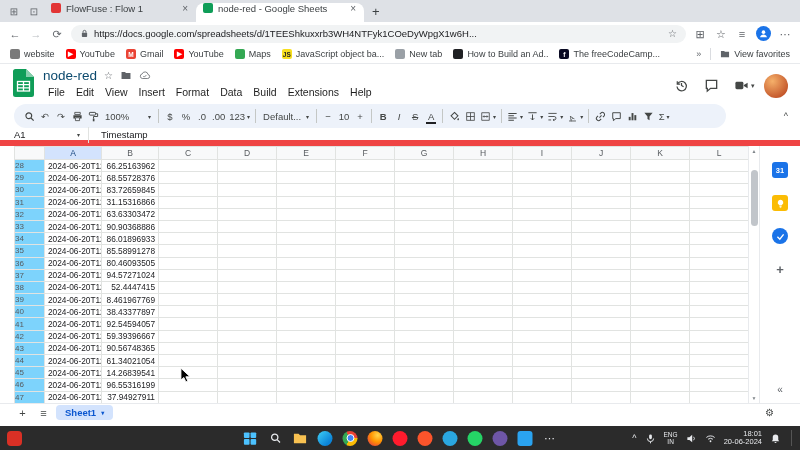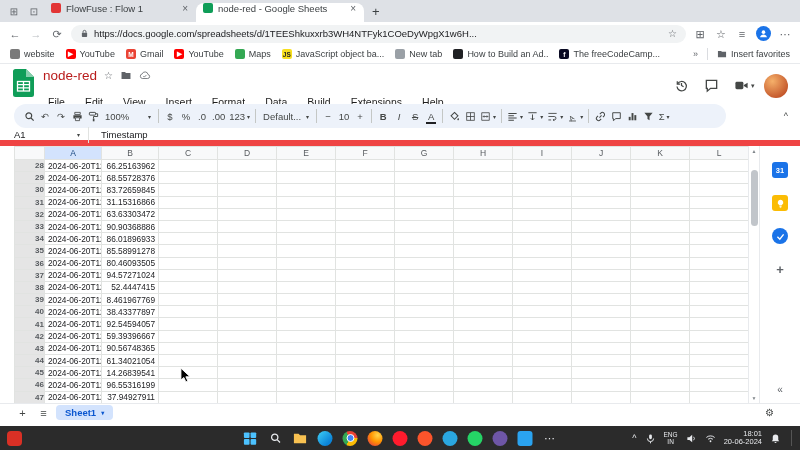--- a/index.html
+++ b/index.html
@@ -35,24 +35,24 @@
   .bm{display:flex;align-items:center;gap:4px;white-space:nowrap;font-size:9px;color:#3c4043}
   .bm .fv{width:10px;height:10px;border-radius:2px;font-size:6.5px;color:#fff;display:flex;align-items:center;justify-content:center;font-weight:bold;flex:none}
   .bm-chev{font-size:9px;color:#5f6368}
   .bm-vdiv{width:1px;height:12px;background:#dadce0}
   .other-fav svg{width:10px;height:10px;color:#5f6368}
 
   
   .sheetheader{height:39px;display:flex;padding:4px 12px 0 13px;flex:none}
   .logo{width:21px;height:28px;margin:1px 9px 0 0;flex:none}
   .title-row{display:flex;align-items:center;gap:7px}
-  .doc-title{font-size:13.5px;color:#b91c1c}
+  .doc-title{font-size:13.5px;color:#0c4a6e}
   .mini-icon{font-size:10px;color:#5f6368;display:flex;align-items:center}
   .mini-icon svg{width:12px;height:11px}
-  .menu-row{display:flex;gap:10px;font-size:10.5px;color:#1f1f1f;margin-top:12px}
+  .menu-row{display:flex;gap:1px;font-size:10.5px;color:#1f1f1f;margin-top:2px}
   .menu-item{padding:1px 5px;border-radius:6px}
   .header-right{margin-left:auto;display:flex;align-items:center;gap:13px}
   .hdr-icon{width:17px;height:16px;color:#444746;display:flex;align-items:center}
   .hdr-icon svg{width:15px;height:15px}
   .hdr-icon .caret{font-size:7px;margin-left:2px;color:#444746}
   .share-btn{display:flex;align-items:center;background:#c2e7ff;border-radius:12px;height:23px;font-size:10.5px;color:#001d35;font-weight:bold}
   .share-main{display:flex;align-items:center;gap:4px;padding:0 7px 0 11px}
   .share-main svg{width:10px;height:10px}
   .share-drop{border-left:1px solid #9fd1f5;padding:0 7px;font-size:8px;align-self:stretch;display:flex;align-items:center}
   .avatar-orange{width:24px;height:24px;border-radius:50%;background:radial-gradient(circle at 35% 30%,#f5b06a,#c4572b 75%);flex:none}
@@ -79,21 +79,21 @@
 
   
   .sheetarea{flex:1;display:flex;position:relative;overflow:hidden}
   .gridwrap{width:748px;padding-left:14px;overflow:hidden;background:#fff}
   table{border-collapse:collapse;table-layout:fixed;width:734px}
   th,td{border-right:1px solid #e1e3e1;border-bottom:1px solid #e1e3e1;overflow:hidden}
   .colhdr th{background:#f8f9fa;font-size:8.5px;font-weight:normal;color:#575b5f;height:13px;border-top:1px solid #e1e3e1}
   .colhdr th.corner{border-left:1px solid #e1e3e1}
   .colhdr th.sel{background:#d3e3fd;color:#16457e}
   td{height:12.2px;padding:0;font-size:8.3px;color:#202124;white-space:nowrap}
-  .rowhdr{background:#e5e5e5;font-size:8px;font-weight:bold;color:#575b5f;text-align:right;border-left:1px solid #e1e3e1}
+  .rowhdr{background:#7dd3fc;font-size:8px;font-weight:normal;color:#575b5f;text-align:left;border-left:1px solid #e1e3e1}
   td.a{padding-left:3px}
   td.b{text-align:right;padding-right:3px}
   .vscroll{width:11px;border-left:1px solid #e8eaed;position:relative;background:#fff;flex:none}
   .vthumb{position:absolute;left:2px;width:7px;border-radius:4px;background:#c1c5ca;top:24px;height:56px}
   .varrow{position:absolute;left:0;width:100%;text-align:center;font-size:5px;color:#80868b}
   .sidepanel{flex:1;border-left:1px solid #e8eaed;display:flex;flex-direction:column;align-items:center;padding-top:16px;gap:17px;background:#fff}
   .sp-icon{width:16px;height:16px;border-radius:3px;display:flex;align-items:center;justify-content:center;color:#fff;font-size:7.5px;font-weight:bold;flex:none}
   .sp-icon svg{width:11px;height:11px}
   .sp-plus{color:#5f6368;font-size:13px;background:none}
   .sp-collapse{margin-top:auto;margin-bottom:8px;color:#5f6368;font-size:10px}
@@ -218,21 +218,21 @@
         </div>
       </div>
     <span class="bm-chev">»</span>
     <span class="bm-vdiv"></span>
     <div class="bm other-fav">
       <span style="display:flex;color:#5f6368">
           <svg viewBox="0 0 16 16" fill="currentColor">
             <path d="M1.5 3h5L8 4.5h6.5V13h-13z"></path>
           </svg>
         </span>
-      <span>Insert favorites</span>
+      <span>View favorites</span>
     </div>
   </div>
 
   <div class="sheetheader">
     <div class="logo">
       <svg viewBox="0 0 21 28">
           <path d="M13 0H2.5A2.5 2.5 0 0 0 0 2.5v23A2.5 2.5 0 0 0 2.5 28h16a2.5 2.5 0 0 0 2.5-2.5V8z" fill="#0f9d58"></path>
           <path d="M13 0v8h8z" fill="#87ceac"></path>
           <rect x="4.5" y="12.5" width="12" height="9.5" fill="none" stroke="#fff" stroke-width="1.3"></rect>
           <path d="M4.5 15.6h12M4.5 18.8h12M10.5 12.5v9.5" stroke="#fff" stroke-width="1.3"></path>

